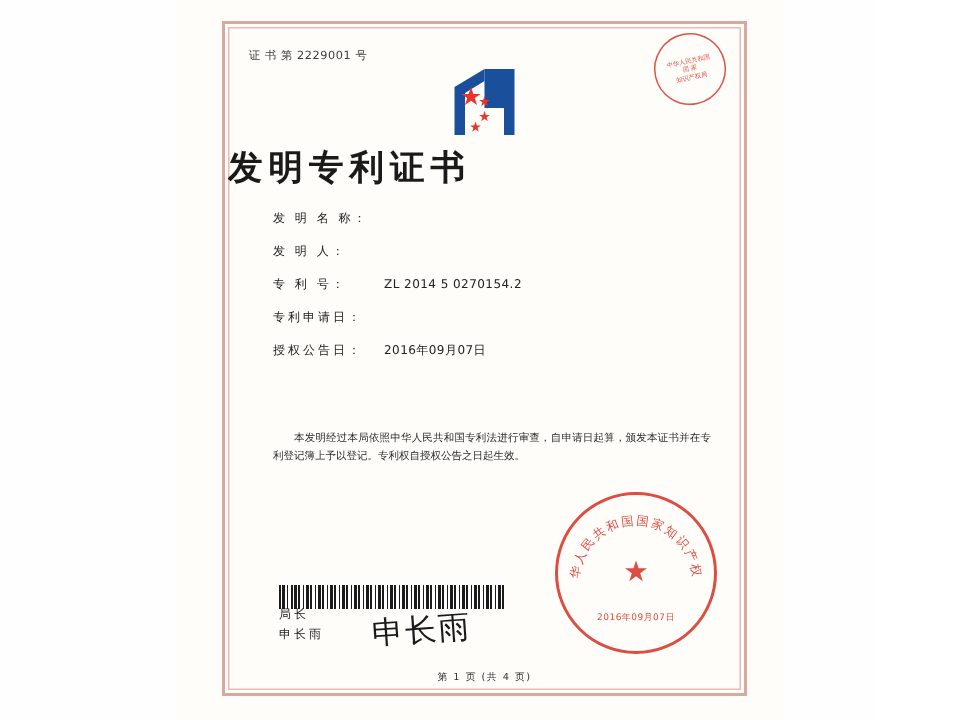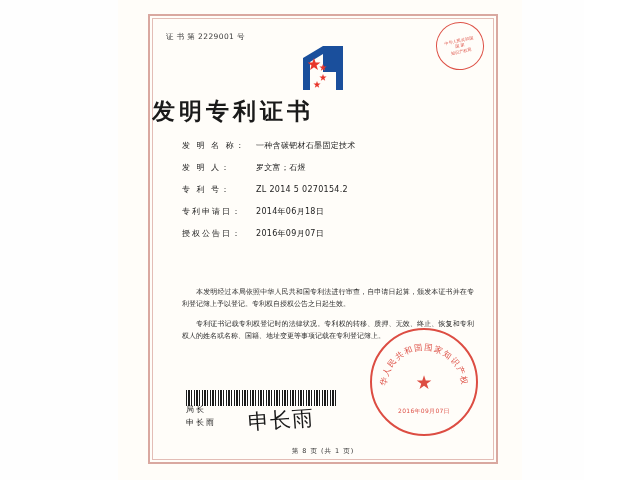--- a/index.html
+++ b/index.html
@@ -277,43 +277,39 @@
             <polygon points="20,37 20.9,39.6 23.6,39.6 21.4,41.2 22.2,43.8 20,42.2 17.8,43.8 18.6,41.2 16.4,39.6 19.1,39.6"></polygon>
           </g>
         </svg>
       </div>
 
       <div class="title">发明专利证书</div>
 
       <div class="fields">
         <div class="field-row">
           <span class="field-label">发 明 名 称：</span>
-          <span class="field-value">一种含碳钯材石墨固定技术</span>
         </div>
         <div class="field-row">
           <span class="field-label">发 明 人：</span>
-          <span class="field-value">罗文富；石煜</span>
         </div>
         <div class="field-row">
           <span class="field-label">专 利 号：</span>
           <span class="field-value">ZL 2014 5 0270154.2</span>
         </div>
         <div class="field-row">
           <span class="field-label">专利申请日：</span>
-          <span class="field-value">2014年06月18日</span>
         </div>
         <div class="field-row">
           <span class="field-label">授权公告日：</span>
           <span class="field-value">2016年09月07日</span>
         </div>
       </div>
 
       <div class="paragraphs">
         <p>本发明经过本局依照中华人民共和国专利法进行审查，自申请日起算，颁发本证书并在专利登记簿上予以登记。专利权自授权公告之日起生效。</p>
-        <p>专利证书记载专利权登记时的法律状况。专利权的转移、质押、无效、终止、恢复和专利权人的姓名或名称、国籍、地址变更等事项记载在专利登记簿上。</p>
       </div>
 
       <div class="barcode"></div>
 
       <div class="signature-block">
         <div>局长</div>
         <div>申长雨</div>
       </div>
       <div class="handwriting">申长雨</div>
 
@@ -323,17 +319,17 @@
             <path id="arcpath" d="M 14 58 A 38 38 0 1 1 90 58"></path>
           </defs>
           <text>
             <textPath href="#arcpath" startOffset="50%" text-anchor="middle">中华人民共和国国家知识产权局</textPath>
           </text>
         </svg>
         <div class="star">★</div>
         <div class="seal-date">2016年09月07日</div>
       </div>
 
-      <div class="page-no">第 8 页 (共 1 页)</div>
+      <div class="page-no">第 1 页 (共 4 页)</div>
 
     </div>
   </div>
 </div>
 
 </body></html>

